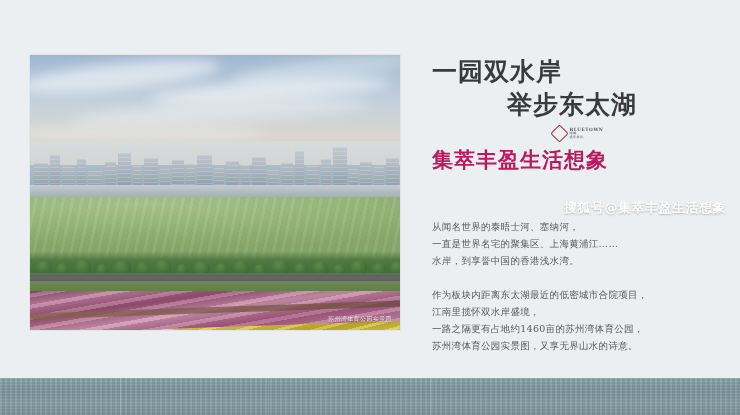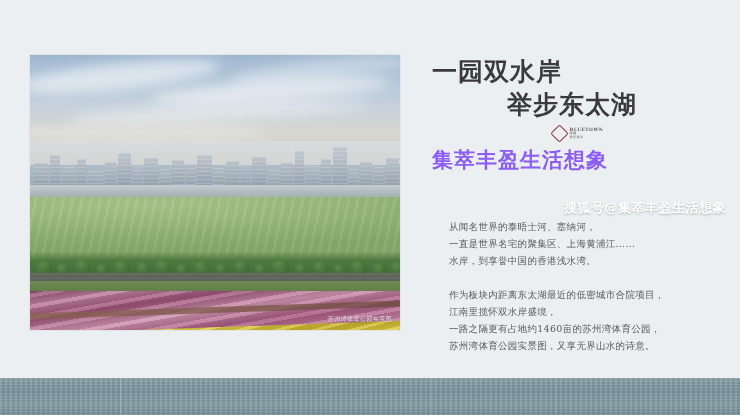--- a/index.html
+++ b/index.html
@@ -124,21 +124,21 @@
     font-family:"DejaVu Serif", serif;
     color:#3a3a3c;
     font-size:25px;
     line-height:33px;
     letter-spacing:1px;
     font-weight:600;
     white-space:nowrap;
   }
   .headline .l3{
     font-size:21px;
-    color:#8b5cf6;
+    color:#be185d;
     letter-spacing:1px;
     display:block;
     margin-top:3px;
   }
   .hl-row{display:flex;align-items:center;flex-direction:column;}
   .logo{
     display:flex;align-items:center;gap:4px;
     margin-left:12px;margin-top:6px;
   }
   .logo-mark{
@@ -155,21 +155,21 @@
   .logo-txt .t3{font-size:3.2px;letter-spacing:.3px;color:#9a9a9e;}
 
   .body-copy{
     margin-top:42px;
     font-family:"DejaVu Serif", serif;
     color:#58585b;
     font-size:9.5px;
     line-height:17px;
     letter-spacing:.3px;
   }
-  .para{margin:17px;}
+  .para{margin:0;}
   .para + .para{margin-top:17px;}
   .para .ln{display:block;white-space:nowrap;}
 
   
   .band{
     position:absolute;left:0;bottom:0;width:100%;height:37px;
     background:linear-gradient(180deg,#8ba5ac 0%,#7e98a0 35%,#88a1a8 70%,#7b949c 100%);
   }
   .band:after{
     content:"";position:absolute;inset:0;

